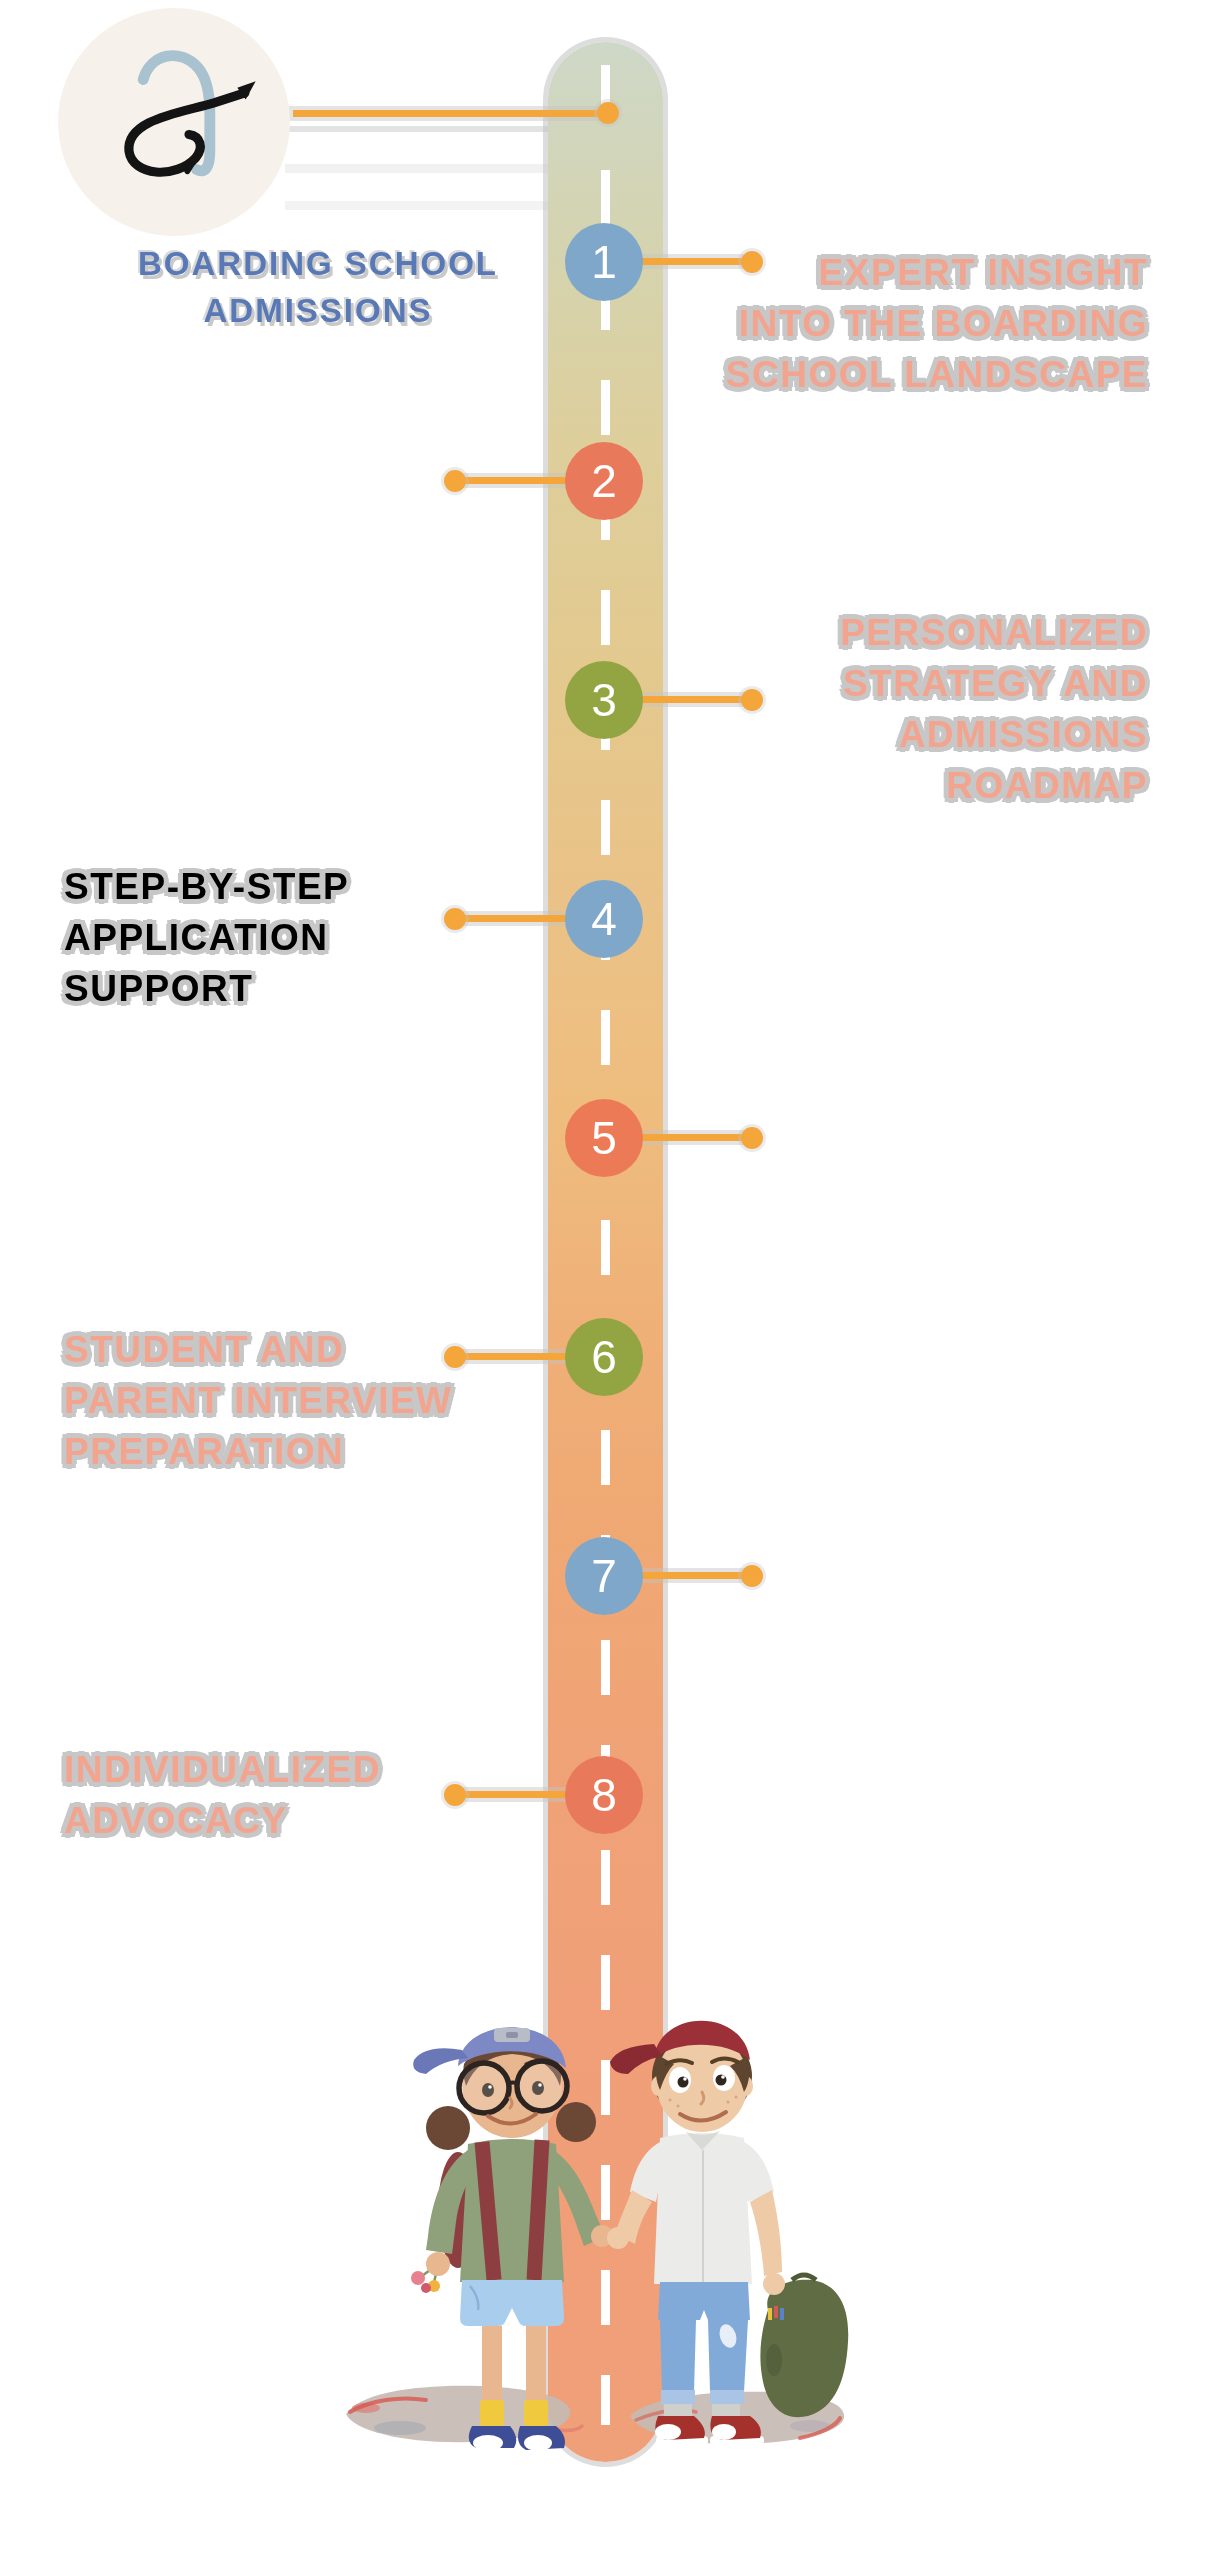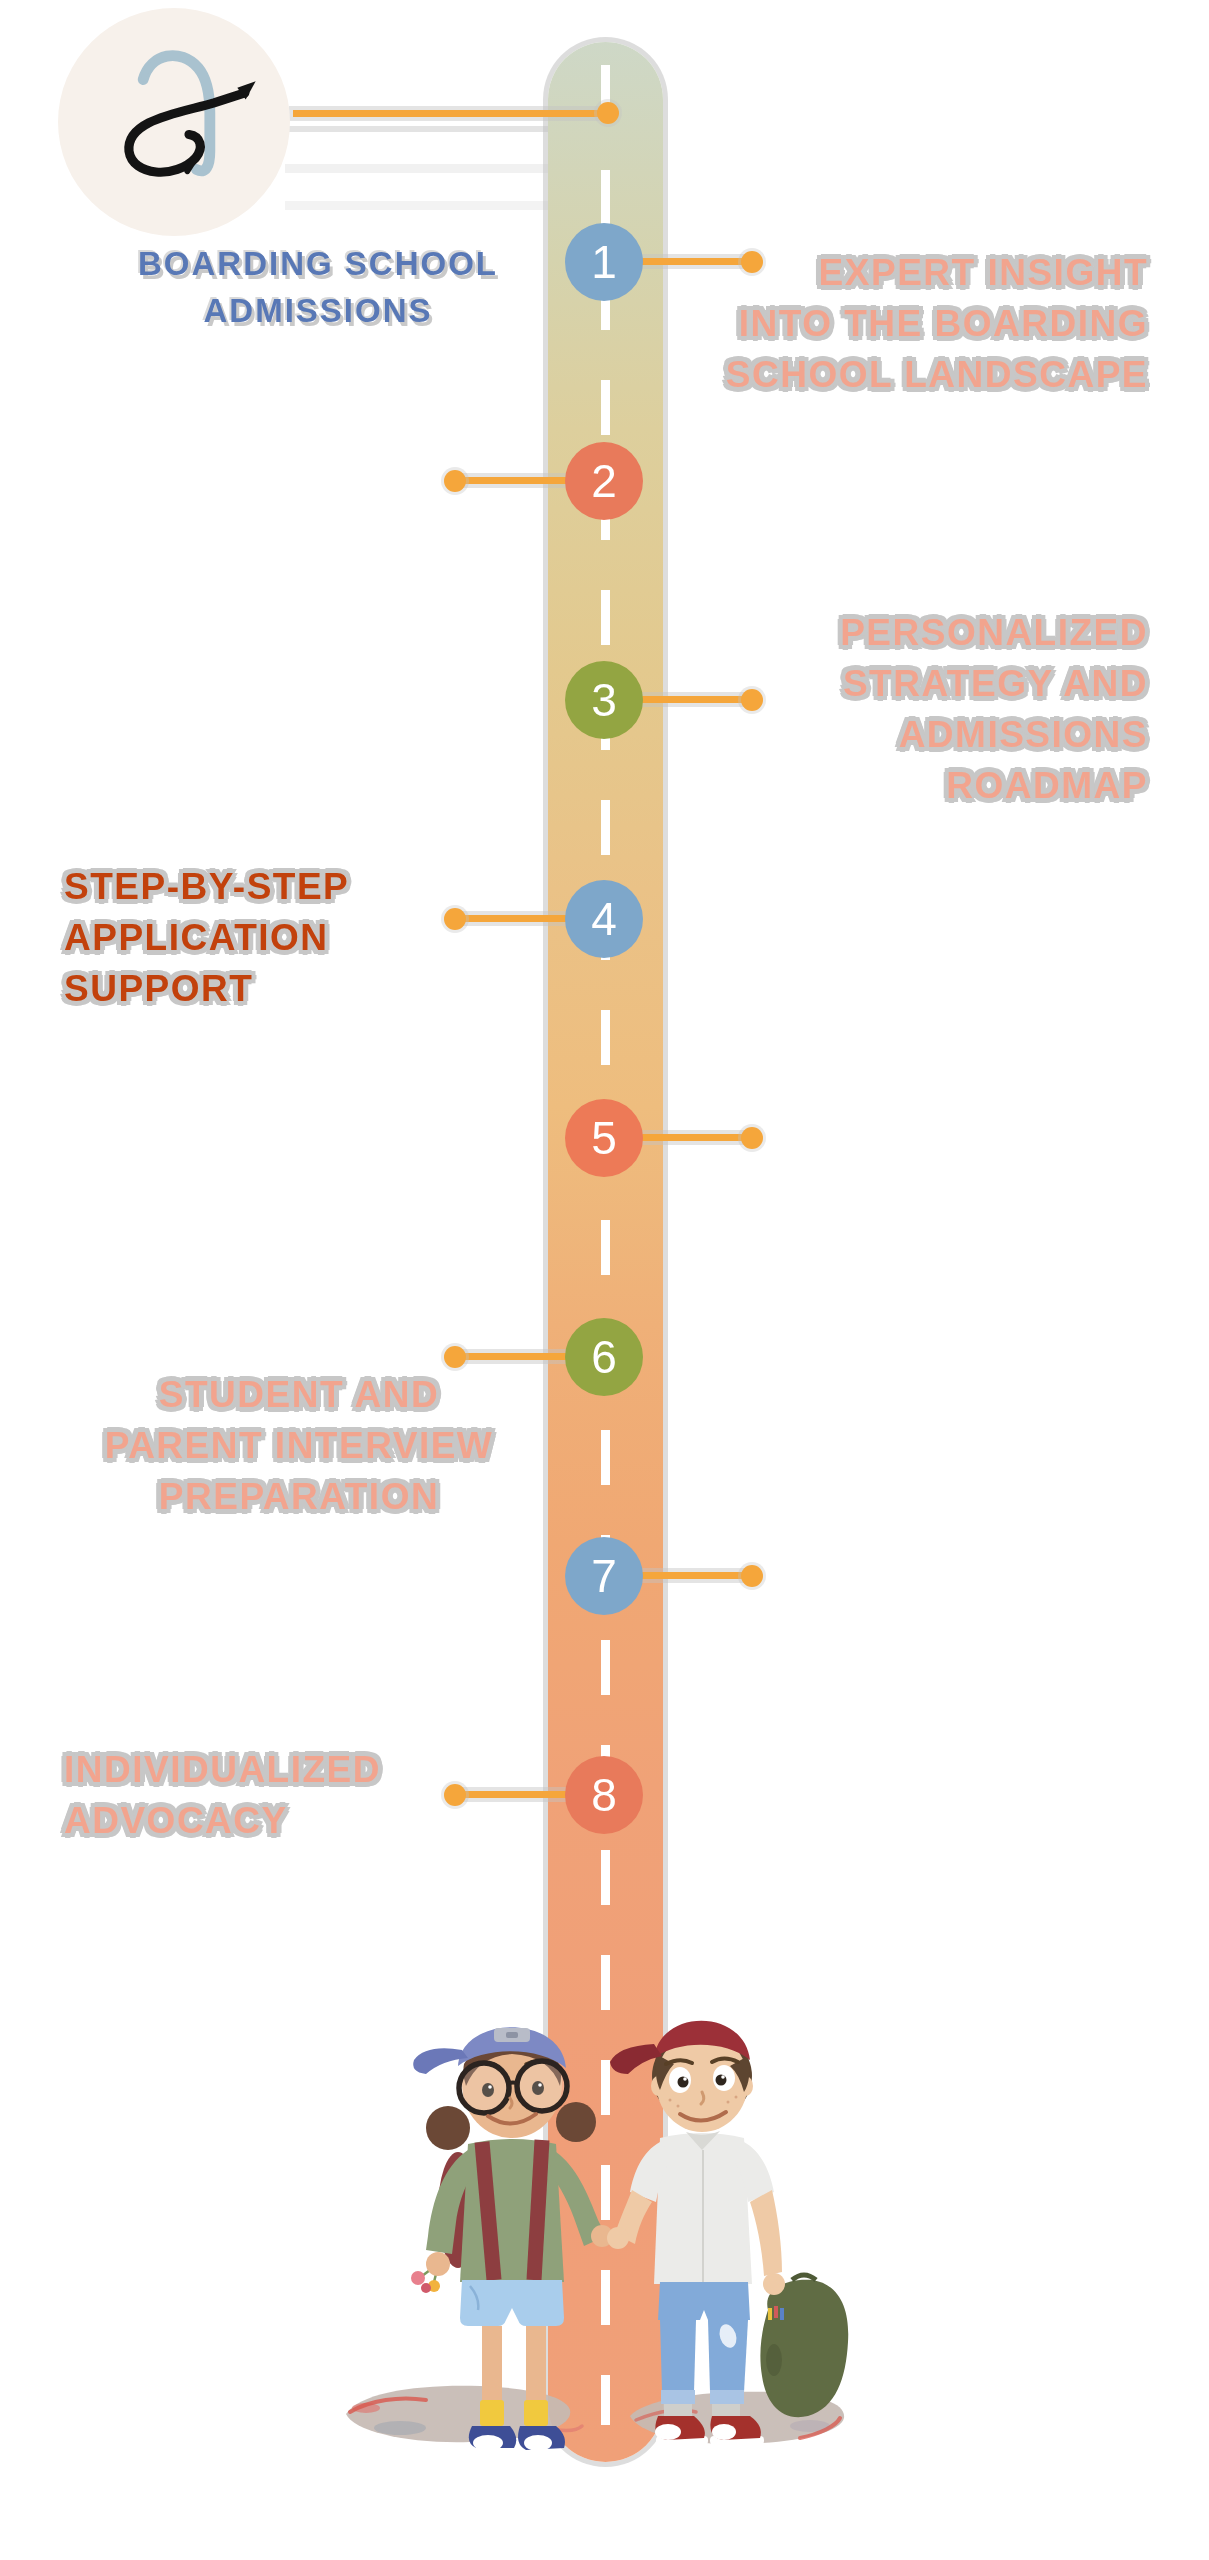--- a/index.html
+++ b/index.html
@@ -71,21 +71,21 @@
     color:#f2a48e;font-size:37px;font-weight:bold;letter-spacing:1.5px;
     line-height:51px;white-space:pre-line;z-index:2;
     --halo:#c7c7c7;
     text-shadow:5px 0 0 var(--halo),-5px 0 0 var(--halo),0 5px 0 var(--halo),
       0 -5px 0 var(--halo),4px 4px 0 var(--halo),-4px -4px 0 var(--halo),
       4px -4px 0 var(--halo),-4px 4px 0 var(--halo);
   }
   .tx-l{left:64px;text-align:left;}
   .tx-r{right:61px;text-align:right;}
   .tx1{top:247px;} .tx2{top:465px;} .tx3{top:607px;} .tx4{top:861px;}
-  .tx5{top:1031px;} .tx6{top:1369px;text-align:center;} .tx7{top:1510px;} .tx8{top:1744px;}
+  .tx5{top:1031px;} .tx6{top:1324px;} .tx7{top:1510px;} .tx8{top:1744px;}
   
   .kids{position:absolute;left:330px;top:1980px;width:520px;height:500px;z-index:4;}
 </style>
 </head>
 <body>
 
 <div class="canvas">
 
   <div class="decor decor-a"></div>
   <div class="decor decor-b"></div>
@@ -134,21 +134,21 @@
   <div class="step-text tx-r tx3" style="color: rgb(242, 164, 142);">PERSONALIZED
 STRATEGY AND
 ADMISSIONS
 ROADMAP</div>
 
   <div class="connector ln-l ln4" style="background: rgb(245, 166, 59);"></div>
   <div class="dot dt-l dt4" style="background: rgb(245, 166, 59);"></div>
   <div class="circle c4" style="background: rgb(126, 167, 202);">
       <span class="num">4</span>
     </div>
-  <div class="step-text tx-l tx4" style="color: #c2410c;">STEP-BY-STEP
+  <div class="step-text tx-l tx4" style="color: #000000;">STEP-BY-STEP
 APPLICATION
 SUPPORT</div>
 
   <div class="connector ln-r ln5" style="background: rgb(245, 166, 59);"></div>
   <div class="dot dt-r dt5" style="background: rgb(245, 166, 59);"></div>
   <div class="circle c5" style="background: rgb(237, 122, 87);">
       <span class="num">5</span>
     </div>
 
   <div class="connector ln-l ln6" style="background: rgb(245, 166, 59);"></div>

